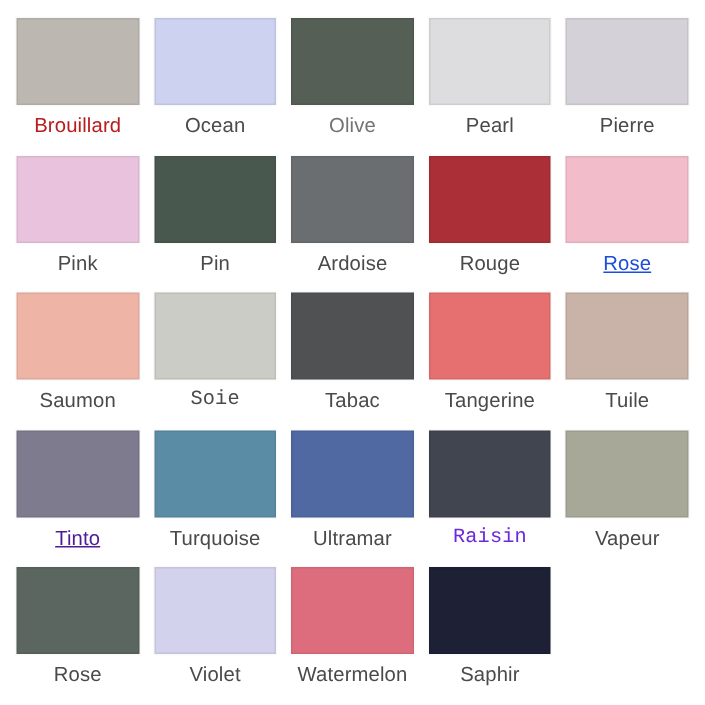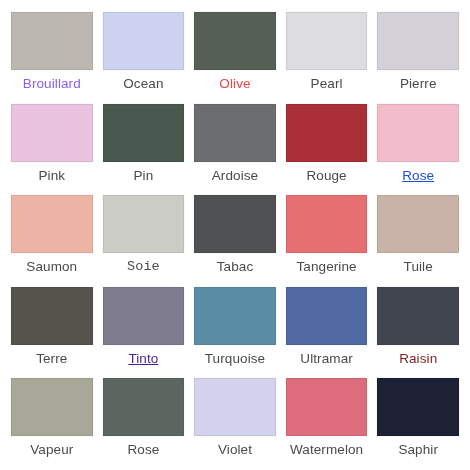--- a/index.html
+++ b/index.html
@@ -46,29 +46,29 @@
     white-space: nowrap;
     letter-spacing: 0.1px;
   }
 </style>
 </head>
 <body style="background: rgb(255, 255, 255);">
 
 <div id="palette-grid">
     <div class="swatch-cell">
       <div class="swatch-chip" style="background-color: rgb(188, 184, 177);"></div>
-      <div class="swatch-label" style="color: #8b5cf6;">Brouillard</div>
+      <div class="swatch-label" style="color: #b91c1c;">Brouillard</div>
     </div>
     <div class="swatch-cell">
       <div class="swatch-chip" style="background-color: rgb(204, 210, 240);"></div>
       <div class="swatch-label" style="color: rgb(74, 74, 74);">Ocean</div>
     </div>
     <div class="swatch-cell">
       <div class="swatch-chip" style="background-color: rgb(85, 95, 85);"></div>
-      <div class="swatch-label" style="color: #ef4444;">Olive</div>
+      <div class="swatch-label" style="color: #737373;">Olive</div>
     </div>
     <div class="swatch-cell">
       <div class="swatch-chip" style="background-color: rgb(221, 220, 222);"></div>
       <div class="swatch-label" style="color: rgb(74, 74, 74);">Pearl</div>
     </div>
     <div class="swatch-cell">
       <div class="swatch-chip" style="background-color: rgb(212, 209, 216);"></div>
       <div class="swatch-label" style="color: rgb(74, 74, 74);">Pierre</div>
     </div>
     <div class="swatch-cell">
@@ -105,38 +105,34 @@
     </div>
     <div class="swatch-cell">
       <div class="swatch-chip" style="background-color: rgb(229, 112, 111);"></div>
       <div class="swatch-label" style="color: rgb(74, 74, 74);">Tangerine</div>
     </div>
     <div class="swatch-cell">
       <div class="swatch-chip" style="background-color: rgb(201, 178, 167);"></div>
       <div class="swatch-label" style="color: rgb(74, 74, 74);">Tuile</div>
     </div>
     <div class="swatch-cell">
-      <div class="swatch-chip" style="background-color: rgb(85, 83, 76);"></div>
-      <div class="swatch-label" style="color: rgb(74, 74, 74);">Terre</div>
-    </div>
-    <div class="swatch-cell">
       <div class="swatch-chip" style="background-color: rgb(127, 123, 142);"></div>
       <div class="swatch-label" style="color: #4c1d95; text-decoration: underline;">Tinto</div>
     </div>
     <div class="swatch-cell">
       <div class="swatch-chip" style="background-color: rgb(90, 140, 166);"></div>
       <div class="swatch-label" style="color: rgb(74, 74, 74);">Turquoise</div>
     </div>
     <div class="swatch-cell">
       <div class="swatch-chip" style="background-color: rgb(80, 105, 163);"></div>
       <div class="swatch-label" style="color: rgb(74, 74, 74);">Ultramar</div>
     </div>
     <div class="swatch-cell">
       <div class="swatch-chip" style="background-color: rgb(65, 69, 79);"></div>
-      <div class="swatch-label" style="color: #7f1d1d;">Raisin</div>
+      <div class="swatch-label" style="color: #6d28d9; font-family: Liberation Mono, monospace;">Raisin</div>
     </div>
     <div class="swatch-cell">
       <div class="swatch-chip" style="background-color: rgb(167, 168, 152);"></div>
       <div class="swatch-label" style="color: rgb(74, 74, 74);">Vapeur</div>
     </div>
     <div class="swatch-cell">
       <div class="swatch-chip" style="background-color: rgb(92, 102, 96);"></div>
       <div class="swatch-label" style="color: rgb(74, 74, 74);">Rose</div>
     </div>
     <div class="swatch-cell">

